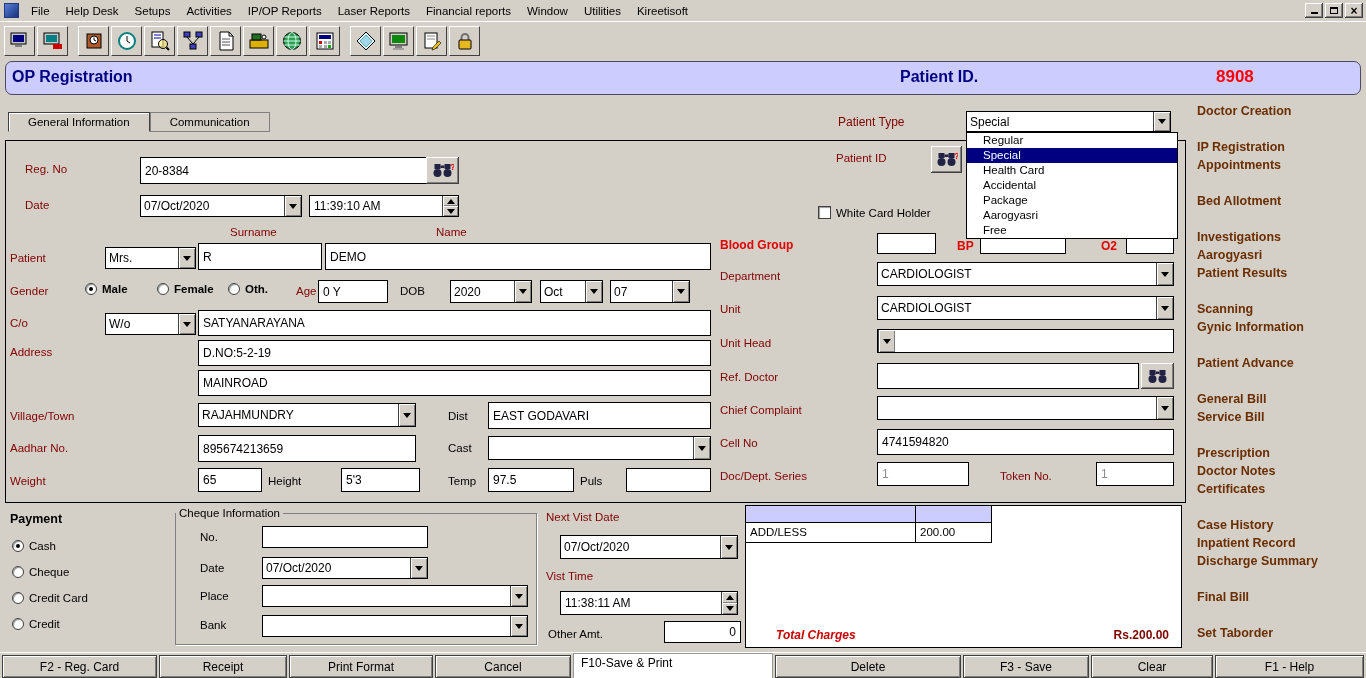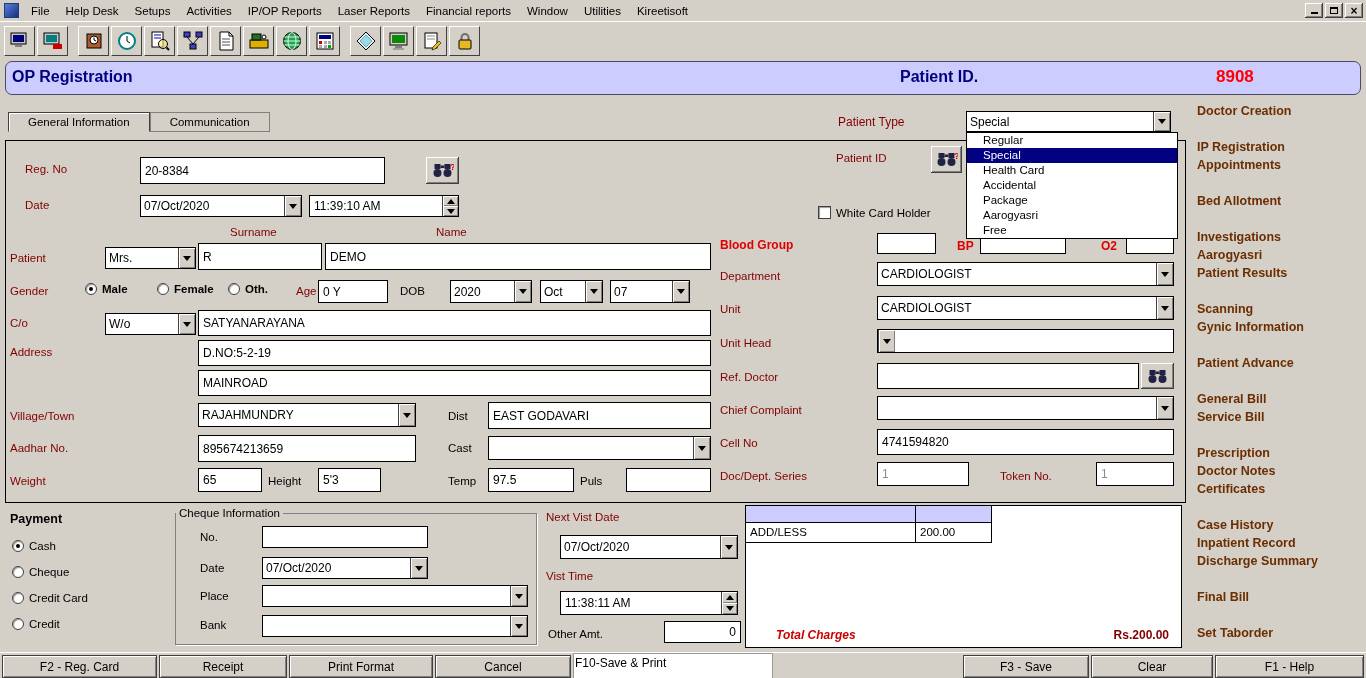--- a/index.html
+++ b/index.html
@@ -70,21 +70,21 @@
 .charges{position:absolute;left:745px;top:505px;width:437px;height:143px;background:#fff;border:1px solid #000}
 .chdr{position:absolute;top:0;height:17px;background:#ccccff;border-right:1px solid #000;border-bottom:1px solid #000}
 .crow-name{position:absolute;left:0;top:17px;width:170px;height:20px;border-right:1px solid #000;border-bottom:1px solid #000;font-size:11.5px;padding:3px 4px}
 .crow-amt{position:absolute;left:170px;top:17px;width:76px;height:20px;border-right:1px solid #000;border-bottom:1px solid #000;font-size:11.5px;padding:3px 4px}
 .ctotal-label{position:absolute;left:30px;bottom:5px;color:#cc0000;font-weight:bold;font-style:italic;font-size:12px}
 .ctotal-value{position:absolute;right:12px;bottom:5px;color:#800000;font-weight:bold;font-size:12px}
 
 
 .footer{position:absolute;left:0;top:652px;width:1366px;height:26px;background:#d4d0c8;border-top:1px solid #fff}
 .fbtn{position:absolute;top:2px;height:23px;background:#d4d0c8;border:1px solid #404040;box-shadow:inset 1px 1px 0 #fff,inset -1px -1px 0 #808080;font-size:12px;font-family:"Liberation Sans",sans-serif;cursor:pointer}
-.f10{position:absolute;left:573px;top:0;width:200px;height:26px;background:#fff;border:1px solid #999;font-size:12px;padding:2px 1px}
+.f10{position:absolute;left:573px;top:0;width:200px;height:26px;background:#fff;border:1px solid #999;font-size:12px;padding:2px 7px}
 
 
 .sidebar{position:absolute;left:1197px;top:104px;width:168px}
 .sb{height:18px;font-weight:bold;font-size:12.5px;color:#6b2e00;white-space:nowrap;cursor:pointer}
 .sb.gap{margin-top:18px}
 </style>
 </head>
 <body>
 
 <div class="menubar">
@@ -248,21 +248,21 @@
   <div class="ddopt">Health Card</div>
   <div class="ddopt">Accidental</div>
   <div class="ddopt">Package</div>
   <div class="ddopt">Aarogyasri</div>
   <div class="ddopt">Free</div>
 </div>
 
 <div class="panel" style="left:5px;top:140px;width:1181px;height:363px"></div>
 
 <span class="ml" style="left:25px;top:163px">Reg. No</span>
-<div class="field" style="left:140px;top:157px;width:245px;height:27px">20-8384</div>
+<div class="field" style="left:140px;top:157px;width:316px;height:27px">20-8384</div>
 <button class="binoc" style="left:426px;top:157px;width:33px;height:27px">
     <svg width="22" height="15" viewBox="0 0 22 15">
       <rect x="2.5" y="1" width="6" height="5" fill="#222244"></rect>
       <rect x="12.5" y="1" width="6" height="5" fill="#222244"></rect>
       <rect x="8.5" y="2.5" width="4" height="2.5" fill="#222244"></rect>
       <circle cx="5.5" cy="10" r="4" fill="#222244"></circle>
       <circle cx="15.5" cy="10" r="4" fill="#222244"></circle>
       <text x="18" y="7" font-size="9" font-weight="bold" fill="#e00000">?</text>
     </svg>
   </button>
@@ -377,21 +377,21 @@
 <div class="combo" style="left:488px;top:436px;width:223px;height:24px">
   <span class="cval"></span>
   <span class="cbtn">
       <i class="tri-dn"></i>
     </span>
 </div>
 
 <span class="ml" style="left:10px;top:475px">Weight</span>
 <div class="field" style="left:198px;top:468px;width:64px;height:24px">65</div>
 <span class="bl" style="left:268px;top:475px">Height</span>
-<div class="field" style="left:318px;top:468px;width:63px;height:24px">5'3</div>
+<div class="field" style="left:341px;top:468px;width:79px;height:24px">5'3</div>
 <span class="bl" style="left:448px;top:475px">Temp</span>
 <div class="field" style="left:488px;top:468px;width:86px;height:24px">97.5</div>
 <span class="bl" style="left:580px;top:475px">Puls</span>
 <div class="field" style="left:626px;top:468px;width:85px;height:24px"></div>
 
 <span class="rl" style="left:720px;top:238px;font-size:12px">Blood Group</span>
 <div class="field" style="left:877px;top:233px;width:59px;height:21px"></div>
 <span class="rl" style="left:957px;top:239px;font-size:12px">BP</span>
 <div class="field" style="left:980px;top:233px;width:86px;height:21px"></div>
 <span class="rl" style="left:1101px;top:239px;font-size:12px">O2</span>
@@ -517,20 +517,21 @@
   <div class="ctotal-label">Total Charges</div>
   <div class="ctotal-value">Rs.200.00</div>
 </div>
 
 <div class="footer">
   <button class="fbtn" style="left:2px;width:155px">F2 - Reg. Card</button>
   <button class="fbtn" style="left:159px;width:128px">Receipt</button>
   <button class="fbtn" style="left:289px;width:144px">Print Format</button>
   <button class="fbtn" style="left:435px;width:136px">Cancel</button>
   <div class="f10">F10-Save &amp; Print</div>
+  <button class="fbtn" style="left:775px;width:186px">Delete</button>
   <button class="fbtn" style="left:963px;width:126px">F3 - Save</button>
   <button class="fbtn" style="left:1091px;width:122px">Clear</button>
   <button class="fbtn" style="left:1215px;width:149px">F1 - Help</button>
 </div>
 
 <div class="sidebar">
   <div class="sb">Doctor Creation</div>
   <div class="sb gap">IP Registration</div>
   <div class="sb">Appointments</div>
   <div class="sb gap">Bed Allotment</div>

